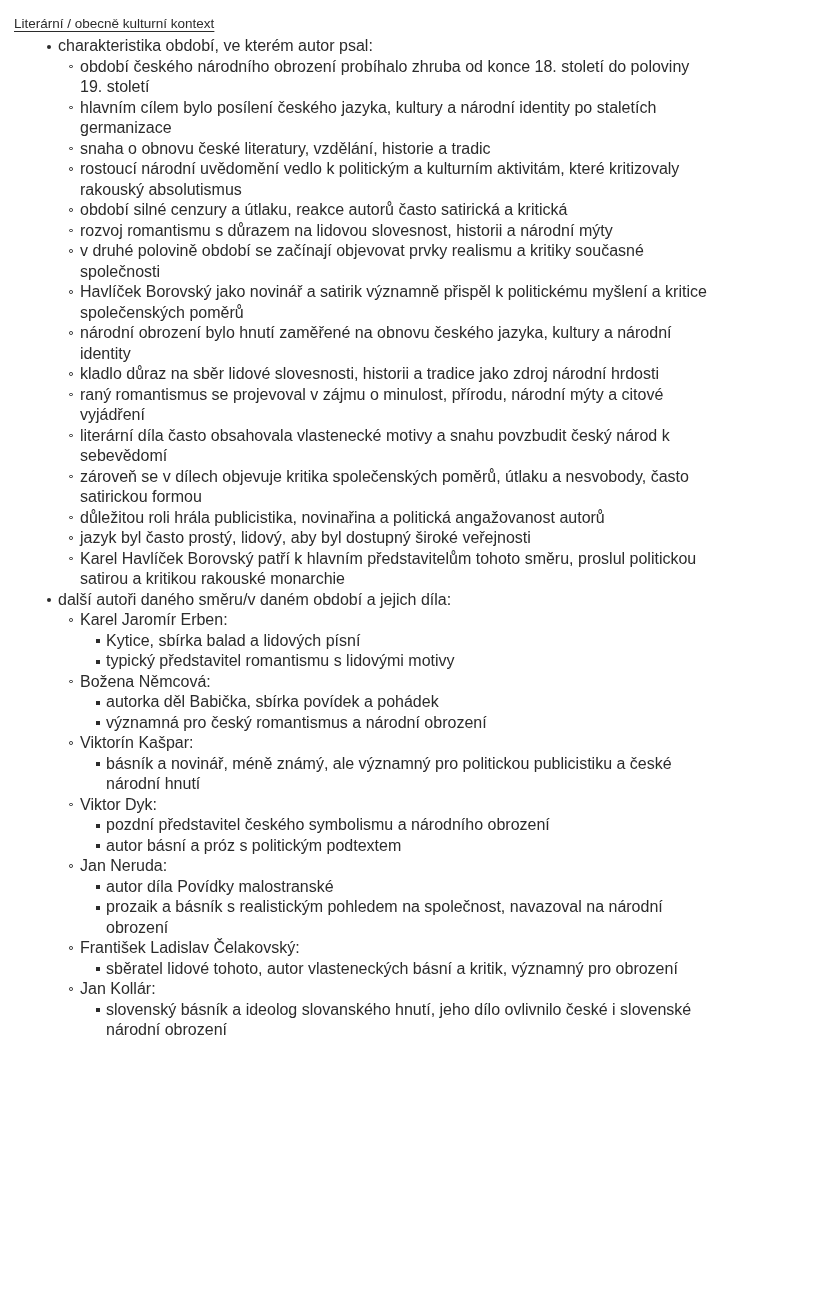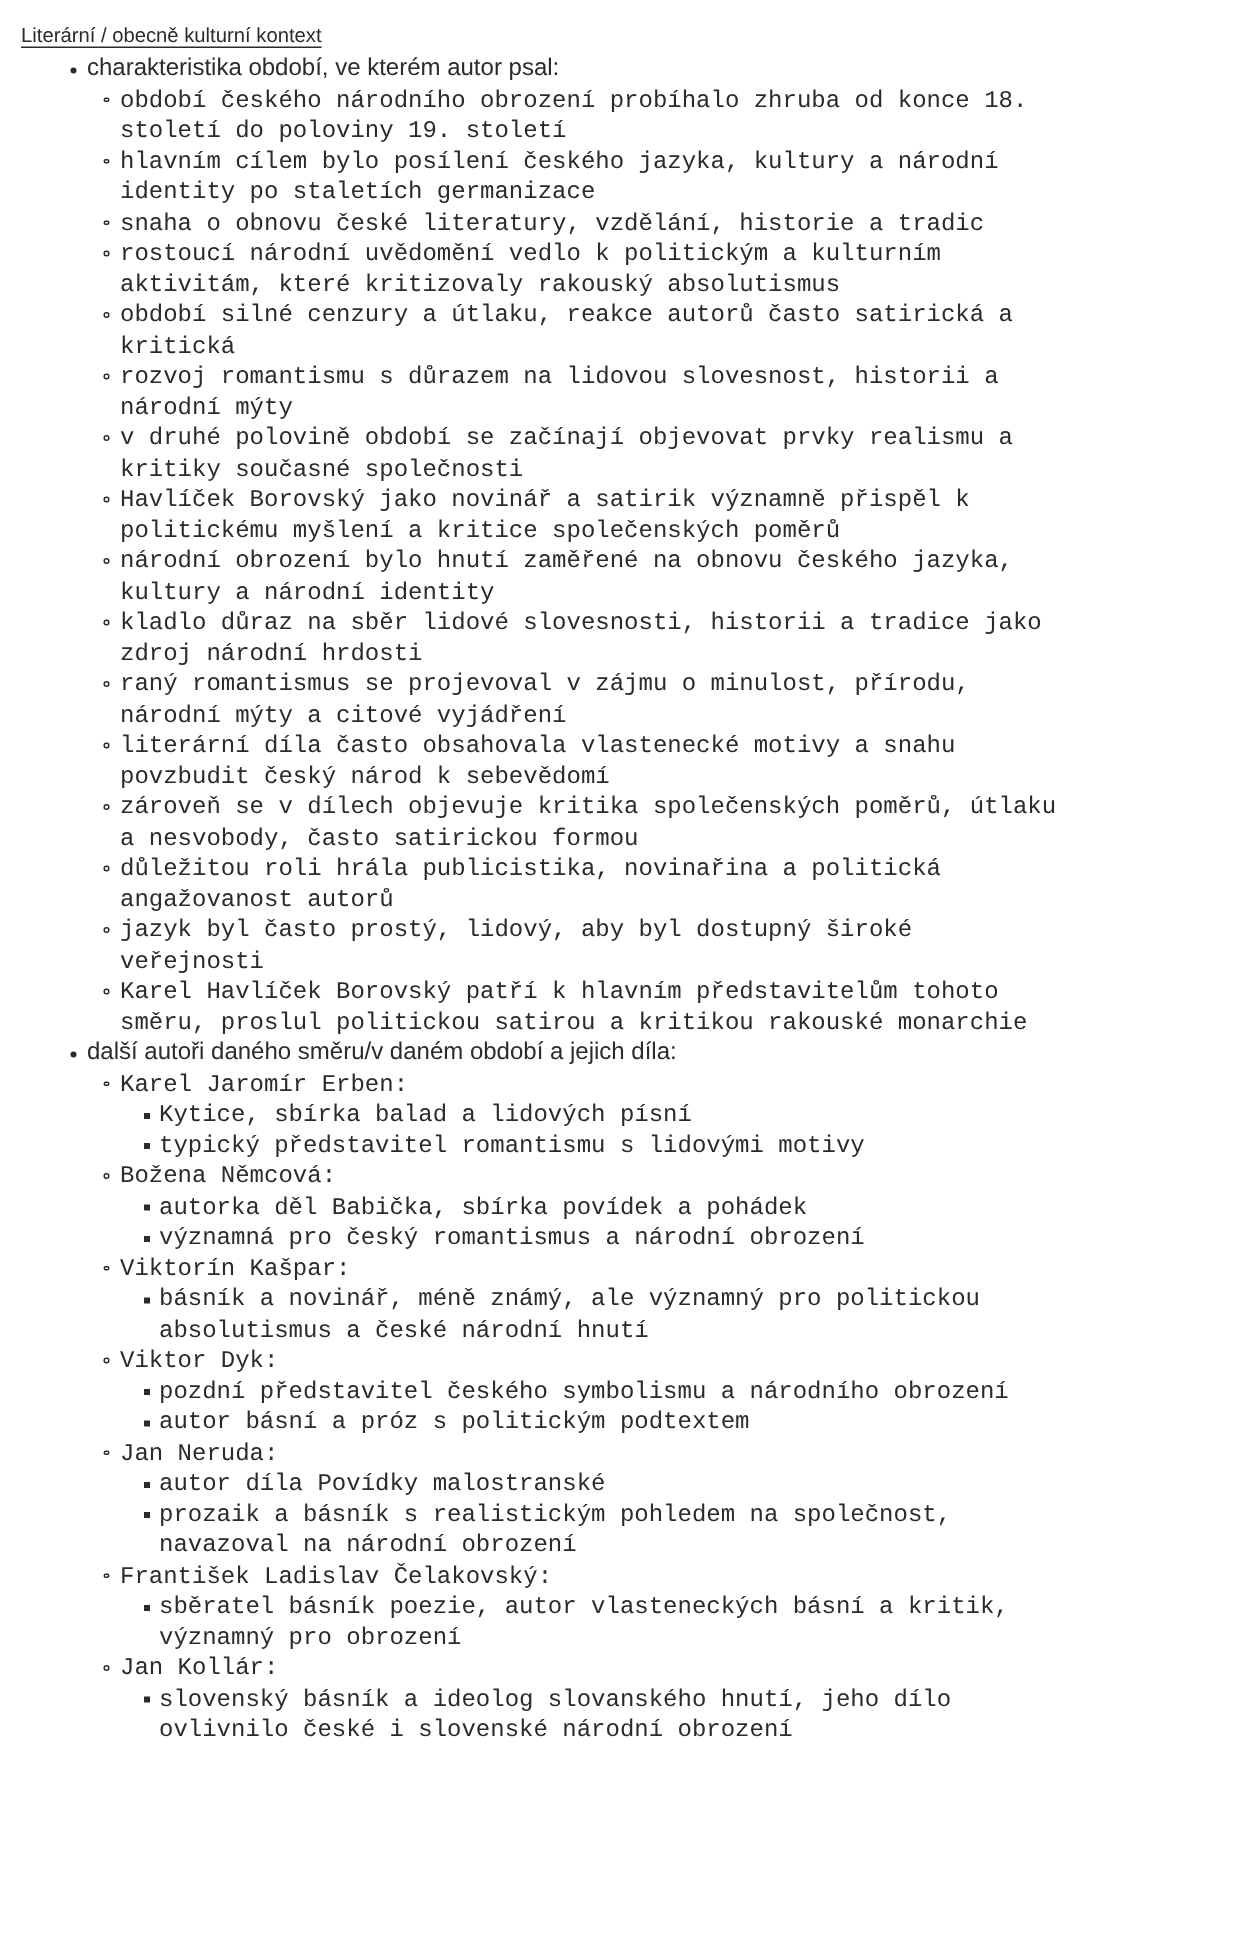--- a/index.html
+++ b/index.html
@@ -61,21 +61,21 @@
     position: absolute;
     left: 19px;
     top: 8.5px;
     width: 4.2px;
     height: 4.2px;
     border-radius: 50%;
     background: #2b2b2b;
   }
 
   
-  .lvl2 { margin: 0; padding: 0; font-family: Liberation Mono, monospace; }
+  .lvl2 { margin: 0; padding: 0; }
   .lvl2 > li {
     padding-left: 22px;
     margin-left: 0;
   }
   .lvl2 > li > .txt::before {
     content: "";
     position: absolute;
     left: 11px;
     top: 8px;
     width: 3.6px;
@@ -205,21 +205,21 @@
             <li>
                 <span class="txt wrapbox">významná pro český romantismus a národní obrození</span>
               </li>
           </ul>
         </li>
 
         <li>
           <span class="txt">Viktorín Kašpar:</span>
           <ul class="lvl3">
             <li>
-                <span class="txt wrapbox">básník a novinář, méně známý, ale významný pro politickou absolutismus a české národní hnutí</span>
+                <span class="txt wrapbox">básník a novinář, méně známý, ale významný pro politickou publicistiku a české národní hnutí</span>
               </li>
           </ul>
         </li>
 
         <li>
           <span class="txt">Viktor Dyk:</span>
           <ul class="lvl3">
             <li>
                 <span class="txt wrapbox">pozdní představitel českého symbolismu a národního obrození</span>
               </li>
@@ -238,21 +238,21 @@
             <li>
                 <span class="txt wrapbox">prozaik a básník s realistickým pohledem na společnost, navazoval na národní obrození</span>
               </li>
           </ul>
         </li>
 
         <li>
           <span class="txt">František Ladislav Čelakovský:</span>
           <ul class="lvl3">
             <li>
-                <span class="txt wrapbox">sběratel básník poezie, autor vlasteneckých básní a kritik, významný pro obrození</span>
+                <span class="txt wrapbox">sběratel lidové tohoto, autor vlasteneckých básní a kritik, významný pro obrození</span>
               </li>
           </ul>
         </li>
 
         <li>
           <span class="txt">Jan Kollár:</span>
           <ul class="lvl3">
             <li>
                 <span class="txt wrapbox">slovenský básník a ideolog slovanského hnutí, jeho dílo ovlivnilo české i slovenské národní obrození</span>
               </li>

